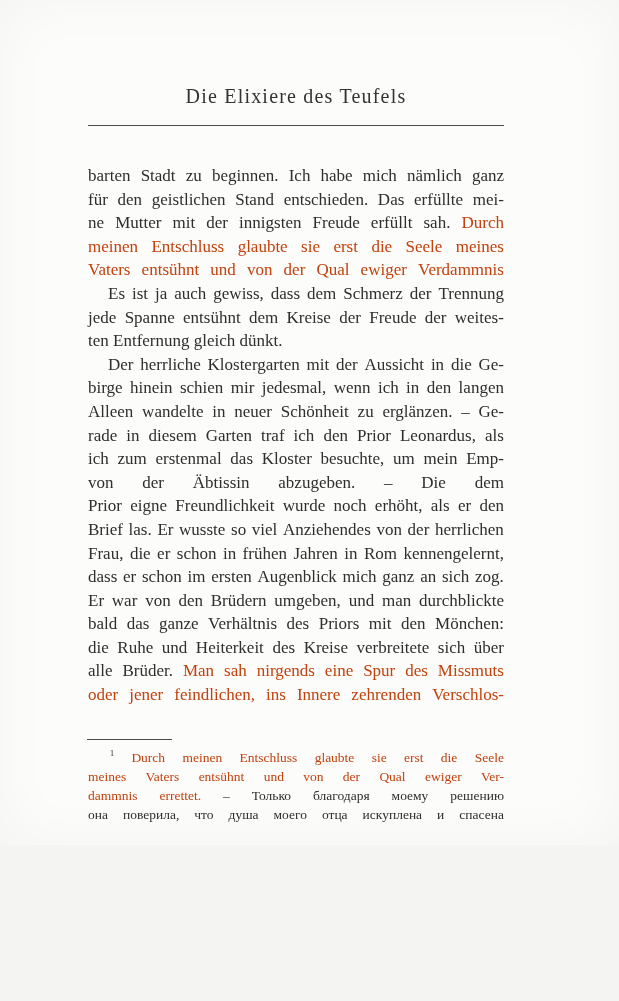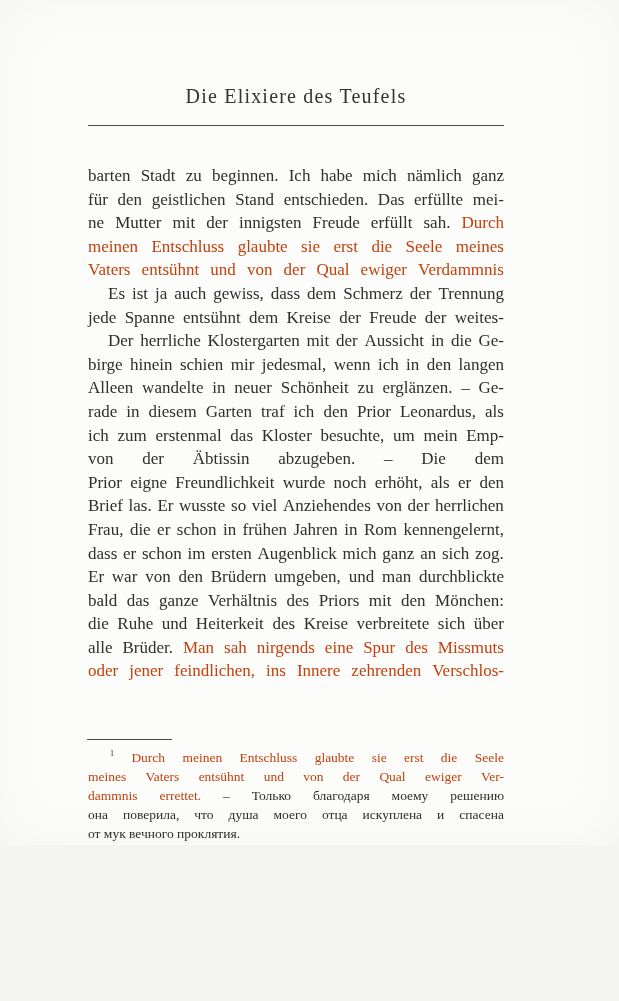--- a/index.html
+++ b/index.html
@@ -158,20 +158,21 @@
           <span>jede</span>
           <span>Spanne</span>
           <span>entsühnt</span>
           <span>dem</span>
           <span>Kreise</span>
           <span>der</span>
           <span>Freude</span>
           <span>der</span>
           <span>weites-</span>
         </div>
+        <div class="bline plain"><span>ten Entfernung gleich dünkt.</span></div>
       </div>
       <div>
         <div class="bline indent">
           <span>Der</span>
           <span>herrliche</span>
           <span>Klostergarten</span>
           <span>mit</span>
           <span>der</span>
           <span>Aussicht</span>
           <span>in</span>
@@ -375,18 +376,17 @@
         <span>она</span>
         <span>поверила,</span>
         <span>что</span>
         <span>душа</span>
         <span>моего</span>
         <span>отца</span>
         <span>искуплена</span>
         <span>и</span>
         <span>спасена</span>
       </div>
-      <div class="bline plain"><span>от мук вечного проклятия.</span></div>
     </div>
 
   <div class="page-number">11</div>
 
 </div>
 
 </body></html>

